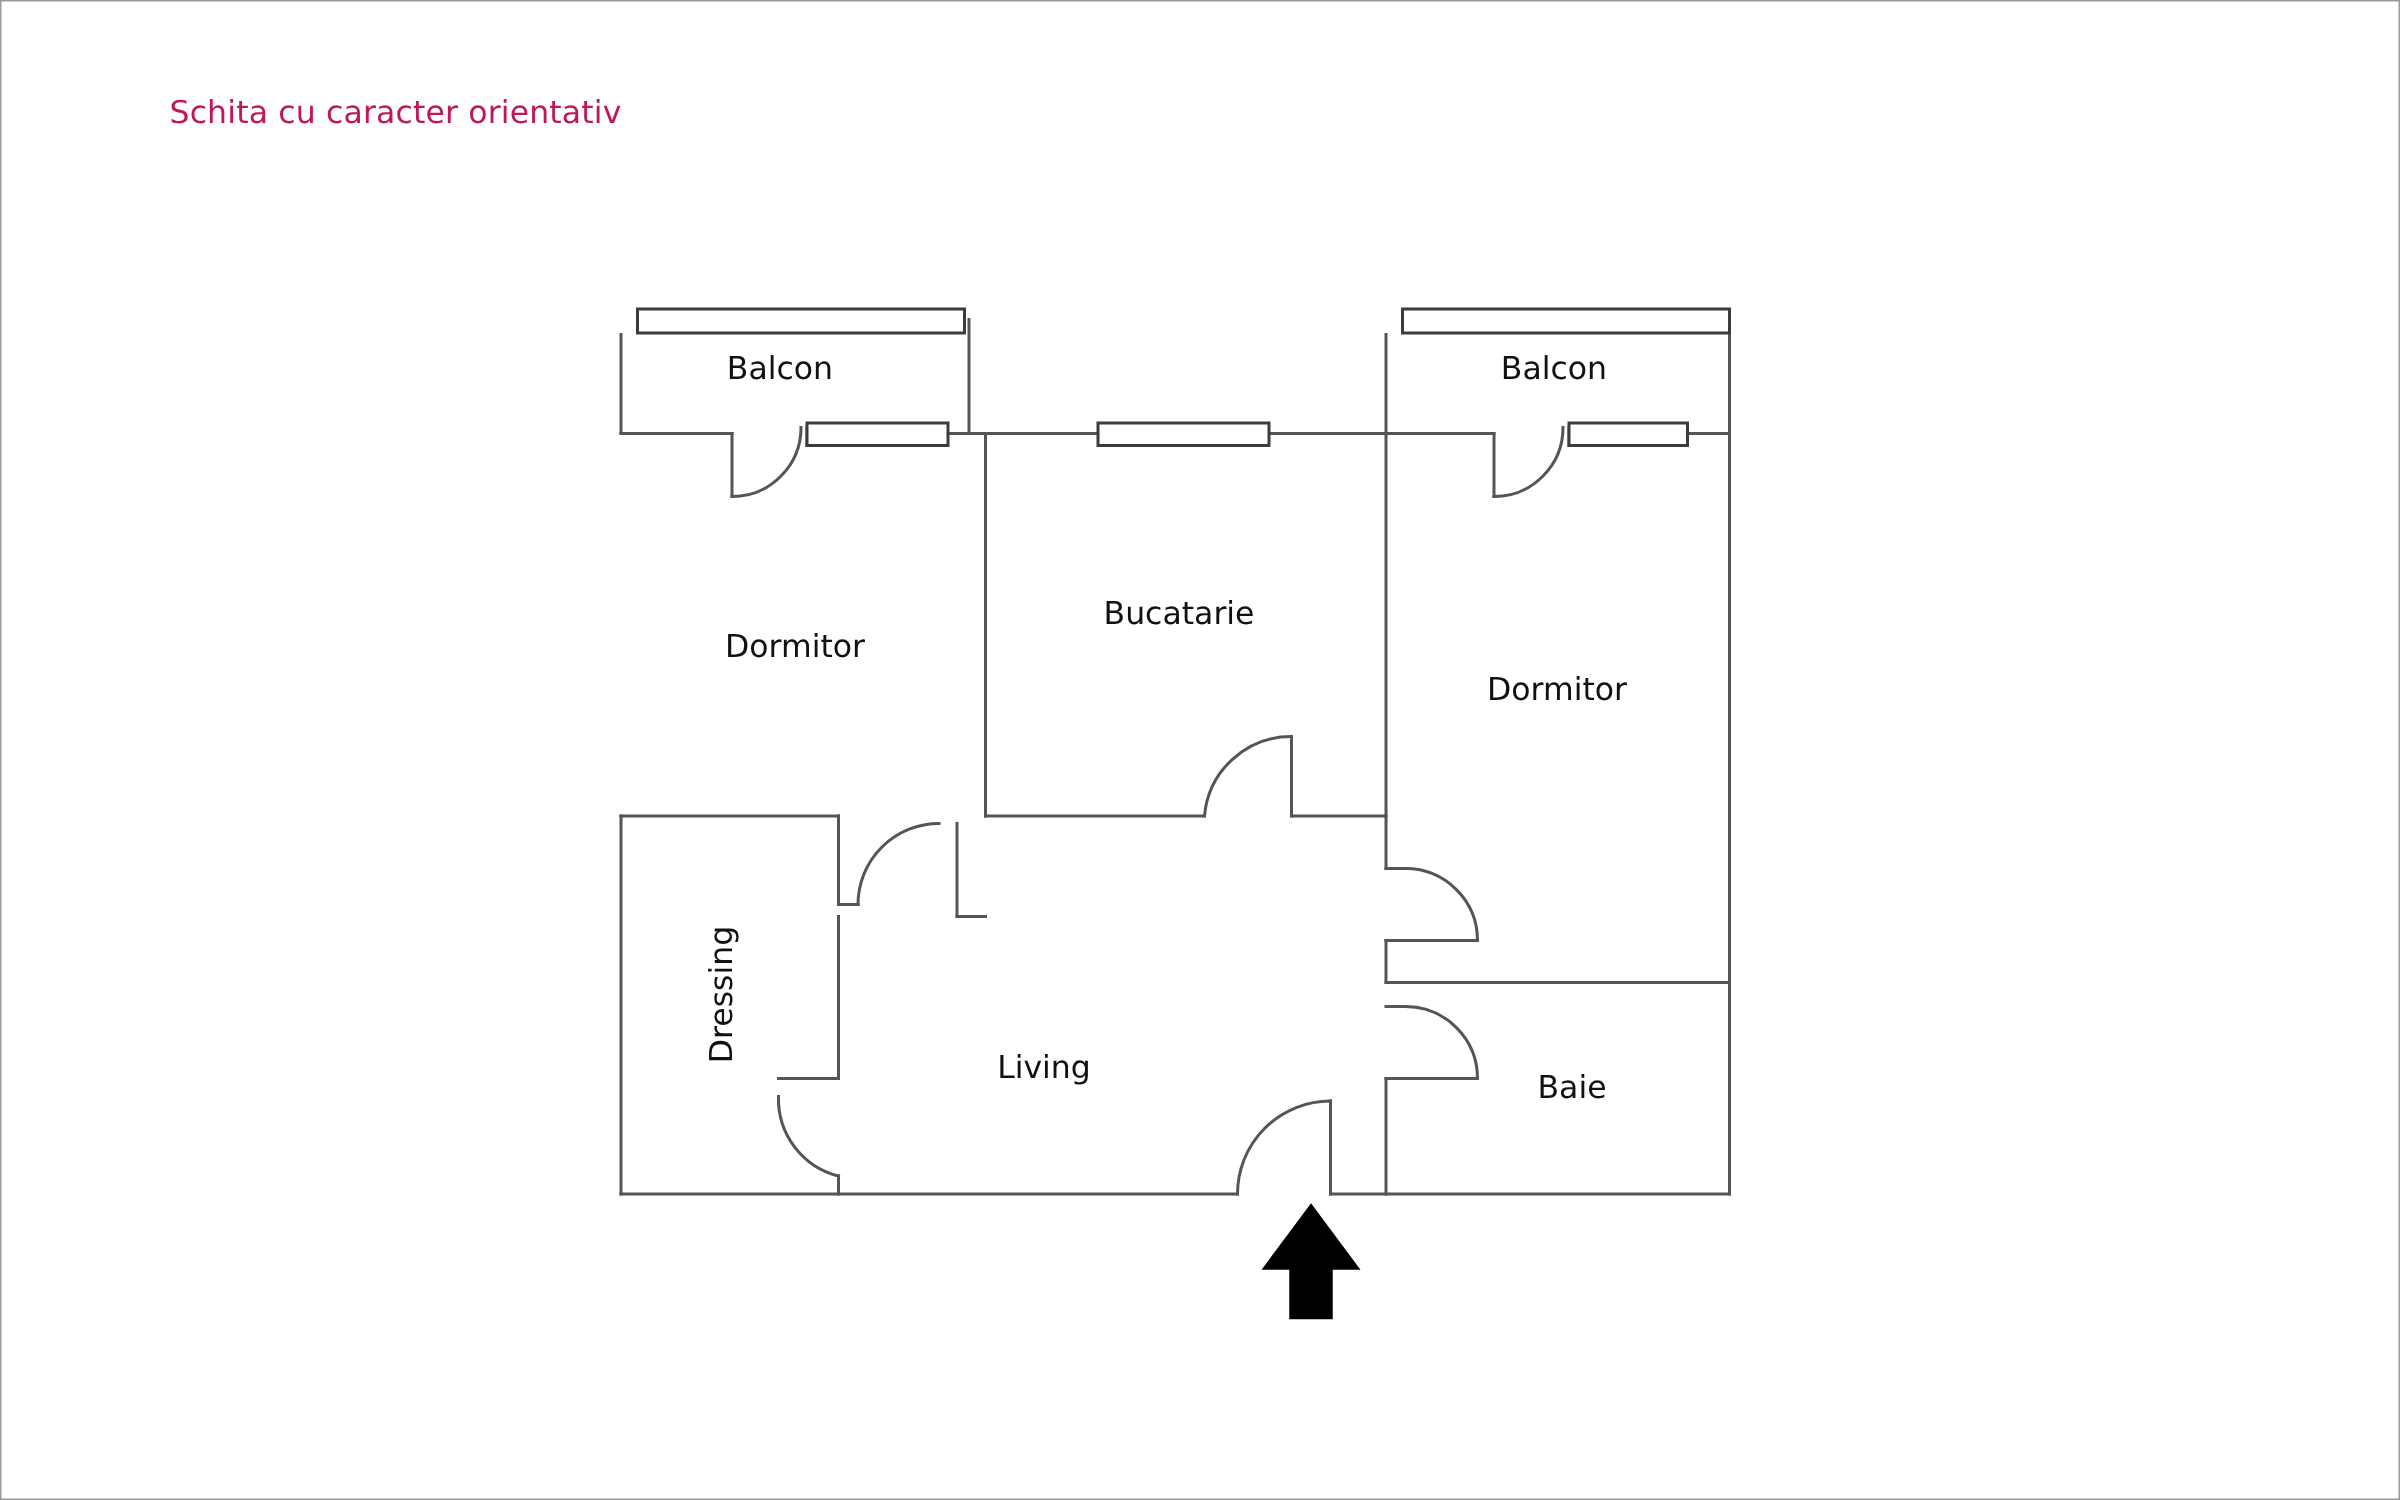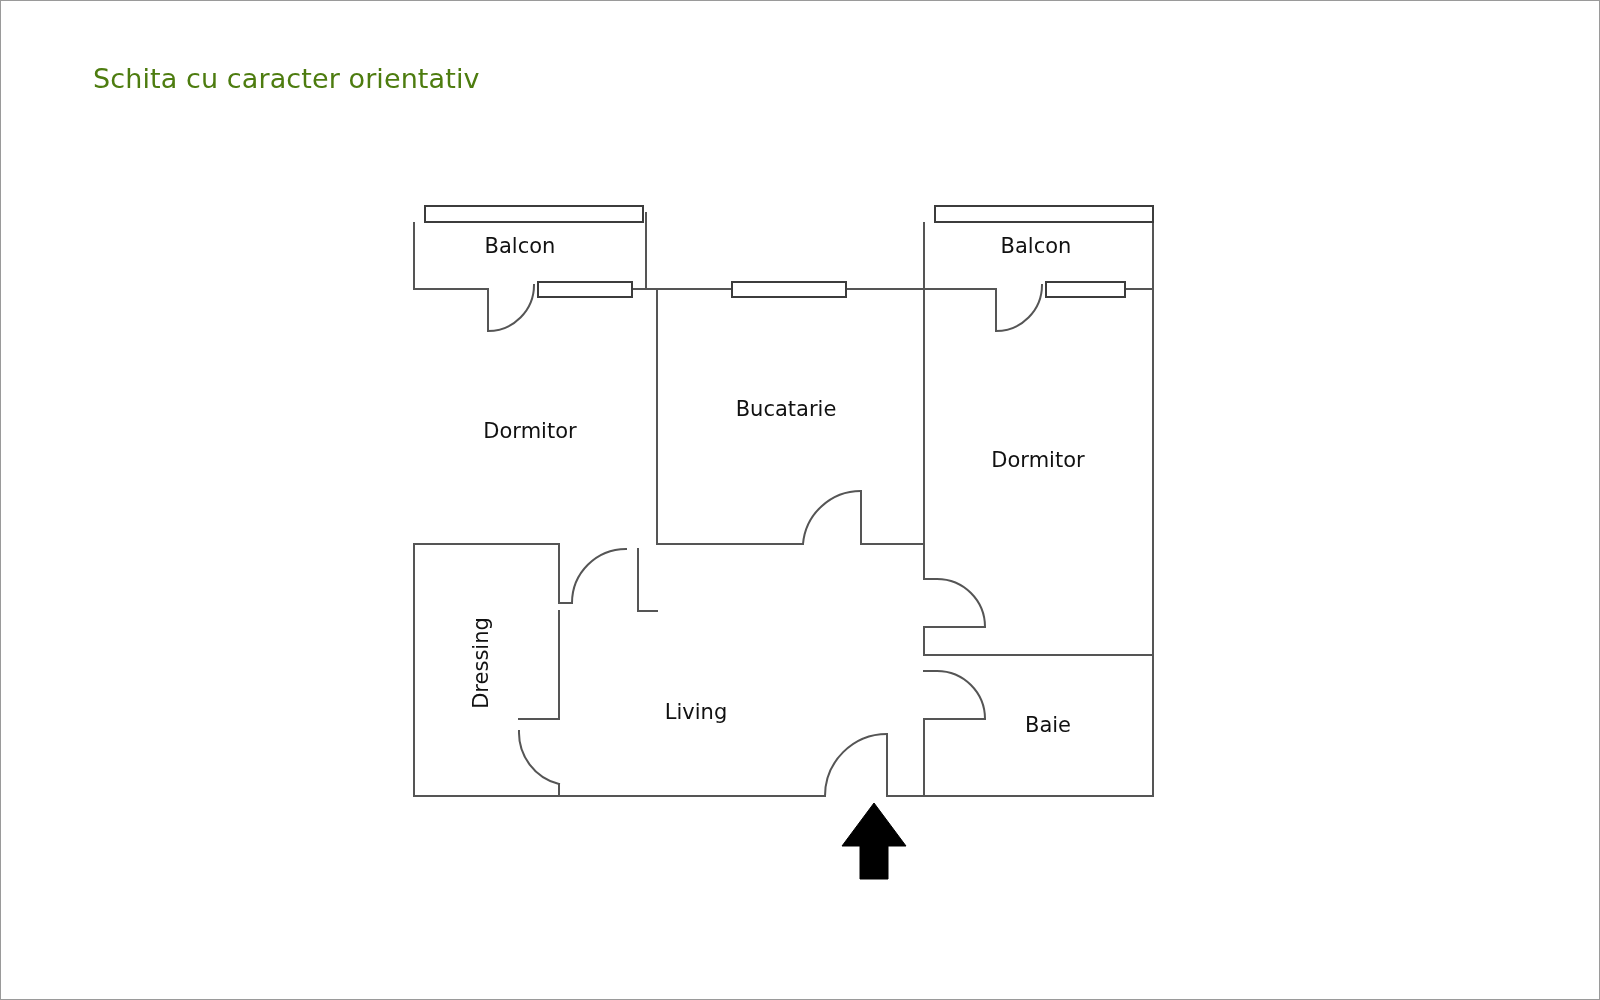--- a/index.html
+++ b/index.html
@@ -17,24 +17,24 @@
     position: relative;
     width: 1600px;
     height: 1000px;
     background: #ffffff;
     box-sizing: border-box;
     border: 1px solid #9a9a9a;
     overflow: hidden;
   }
   #plan-title {
     position: absolute;
-    left: 92px;
+    left: 112px;
     top: 62px;
-    font-size: 27px;
-    color: #4d7c0f;
+    font-size: 21px;
+    color: #be185d;
     letter-spacing: 0.1px;
     white-space: nowrap;
   }
   #floorplan-svg {
     position: absolute;
     left: 0;
     top: 0;
   }
   .room-label {
     font-family: "DejaVu Sans", "Liberation Sans", sans-serif;

